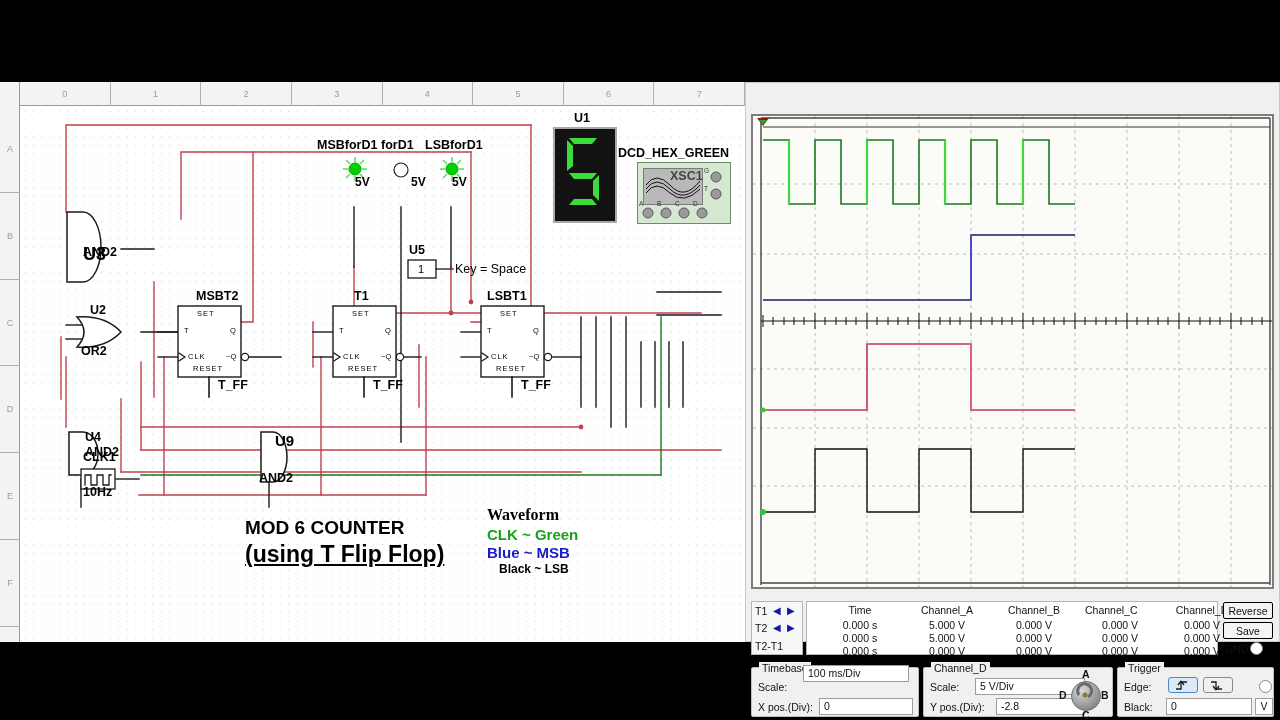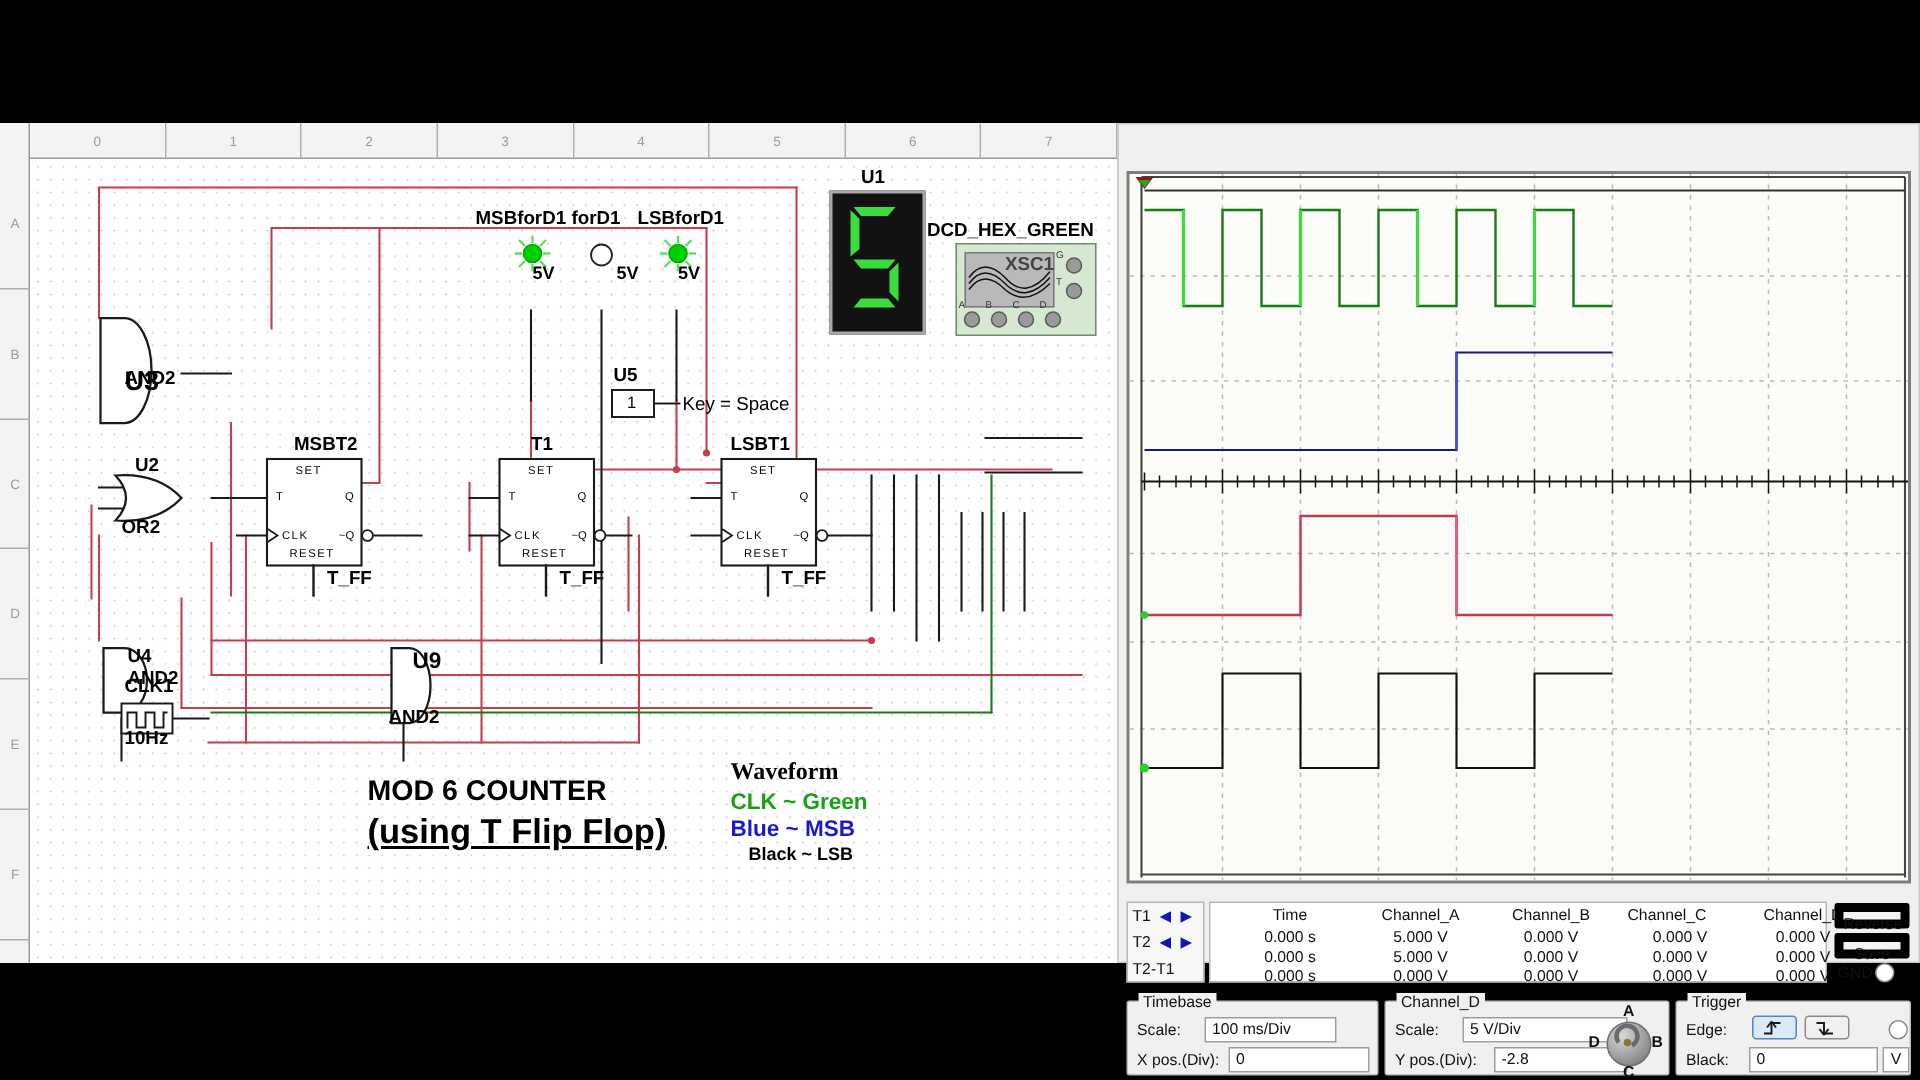--- a/index.html
+++ b/index.html
@@ -28,21 +28,21 @@
   #scope-title .t{position:absolute;left:11px;top:6px;font-size:12.5px;color:#333;}
   #scope-close{position:absolute;right:6px;top:4px;width:22px;height:20px;text-align:center;
       line-height:20px;font-size:15px;color:#555;cursor:pointer;}
   #screen{position:absolute;left:5px;top:31px;width:523px;height:475px;background:#fbfbf8;
           border:2px solid #7e7e7e;box-sizing:border-box;}
 
   
   #readout{position:absolute;left:5px;top:516px;width:523px;height:58px;}
   .ro-box{position:absolute;border:1px solid #b5b5b5;background:#f7f7f6;box-sizing:border-box;}
   .ro-txt{position:absolute;font-size:10.5px;color:#111;white-space:nowrap;}
-  .btn{position:absolute;border:6px solid #000000;background:#f4f4f3;border-radius:2px;
+  .btn{position:absolute;border:1px solid #000000;background:#f4f4f3;border-radius:2px;
        font-size:10.5px;color:#111;text-align:center;box-sizing:border-box;cursor:pointer;}
 
   
   #ctrls{position:absolute;left:5px;top:578px;width:523px;height:58px;}
   .grp{position:absolute;border:1px solid #bdbdbd;background:#f0f0ef;box-sizing:border-box;border-radius:2px;}
   .grp-t{position:absolute;font-size:10.5px;color:#111;background:#f0f0ef;padding:0 3px;}
   .fld{position:absolute;border:1px solid #9d9d9d;background:#fff;box-sizing:border-box;
        font-size:10.5px;color:#111;line-height:15px;padding-left:4px;}
   .ctl-lbl{position:absolute;font-size:10.5px;color:#111;white-space:nowrap;}
   .knob{position:absolute;border-radius:50%;
@@ -543,21 +543,21 @@
     <div class="btn" style="left:472px;top:23px;width:50px;height:17px;line-height:16px;">Save</div>
     <div class="ro-txt" style="left:474px;top:44px;">GND</div>
     <div class="radio" style="left:499px;top:43px;"></div>
   </div>
 
   <div id="ctrls">
 
     <div class="grp" style="left:0;top:6px;width:168px;height:50px;"></div>
     <div class="grp-t" style="left:8px;top:1px;">Timebase</div>
     <div class="ctl-lbl" style="left:7px;top:20px;">Scale:</div>
-    <div class="fld" style="left:52px;top:17px;width:88px;height:17px;">100 ms/Div</div>
+    <div class="fld" style="left:52px;top:4px;width:106px;height:17px;">100 ms/Div</div>
     <div class="ctl-lbl" style="left:7px;top:40px;">X pos.(Div):</div>
     <div class="fld" style="left:68px;top:37px;width:94px;height:17px;">0</div>
 
     <div class="grp" style="left:172px;top:6px;width:190px;height:50px;"></div>
     <div class="grp-t" style="left:180px;top:1px;">Channel_D</div>
     <div class="ctl-lbl" style="left:179px;top:20px;">Scale:</div>
     <div class="fld" style="left:224px;top:17px;width:110px;height:17px;">5 V/Div</div>
     <div class="ctl-lbl" style="left:179px;top:40px;">Y pos.(Div):</div>
     <div class="fld" style="left:245px;top:37px;width:89px;height:17px;">-2.8</div>
 

